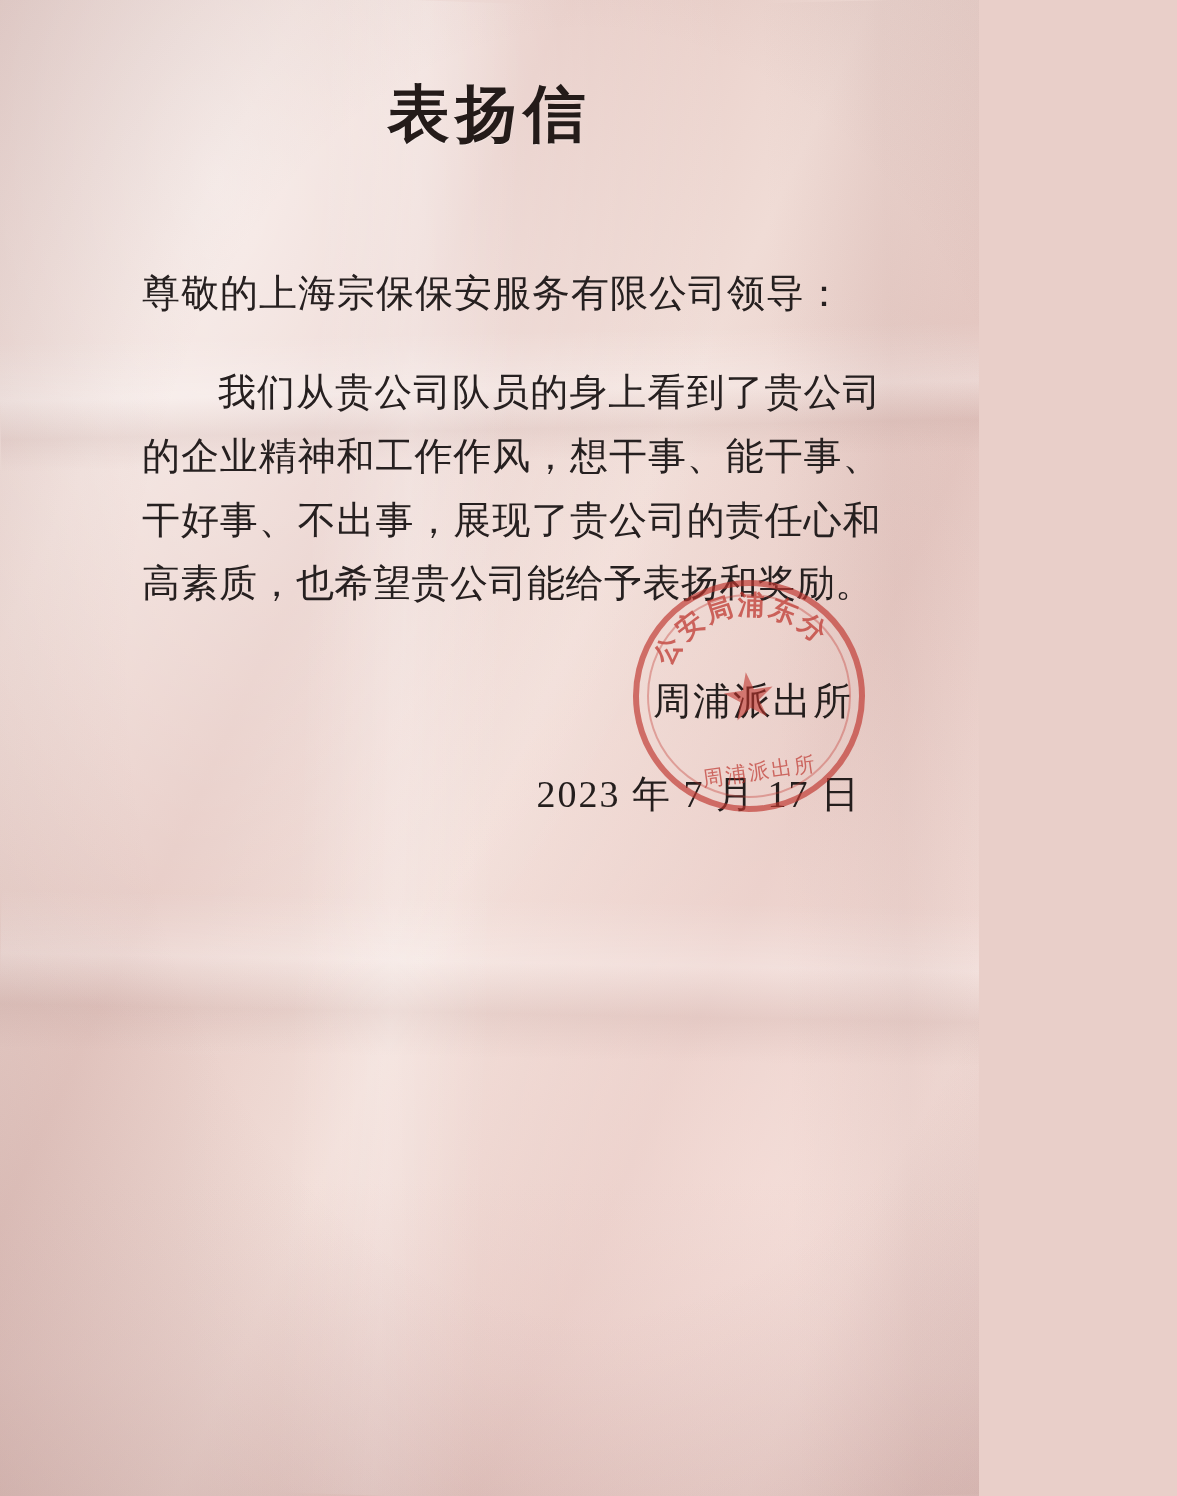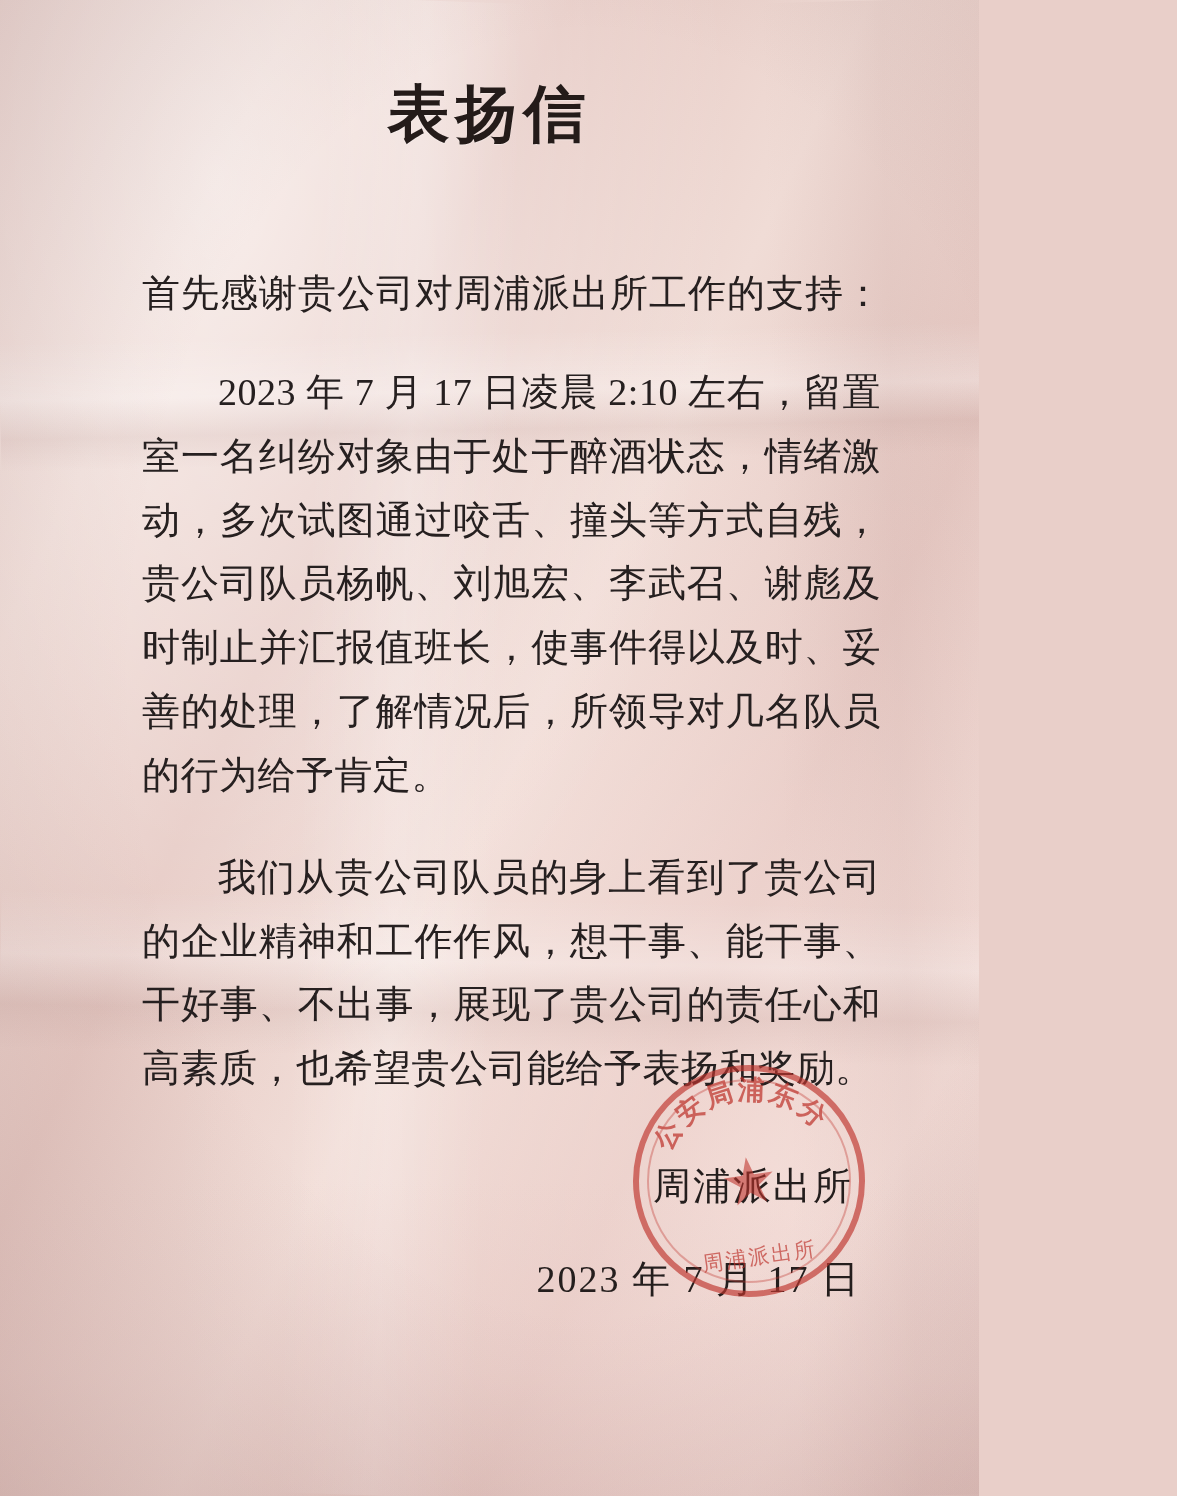--- a/index.html
+++ b/index.html
@@ -190,24 +190,23 @@
   <div class="fold f2"></div>
   <div class="fold f3"></div>
   <div class="fold f4"></div>
   <div class="fold f5"></div>
   <div class="fold vign"></div>
 
   <div class="content">
 
     <h1 class="doc-title">表扬信</h1>
 
-    <p class="salutation">首先感谢贵公司对周浦派出所工作的支持：</p>
-
-
-    <p class="para p2">2023 年 7 月 17 日凌晨 2:10 左右，留置室一名纠纷对象由于处于醉酒状态，情绪激动，多次试图通过咬舌、撞头等方式自残，贵公司队员杨帆、刘旭宏、李武召、谢彪及时制止并汇报值班长，使事件得以及时、妥善的处理，了解情况后，所领导对几名队员的行为给予肯定。</p>
+    <p class="salutation">尊敬的上海宗保保安服务有限公司领导：</p>
+
+
 
     <p class="para p3">我们从贵公司队员的身上看到了贵公司的企业精神和工作作风，想干事、能干事、干好事、不出事，展现了贵公司的责任心和高素质，也希望贵公司能给予表扬和奖励。</p>
 
     <div class="sign-block">
 
       <div class="stamp">
         <div class="ring"></div>
         <div class="ring2"></div>
         <svg class="arc" viewBox="0 0 232 232">
           <defs>

